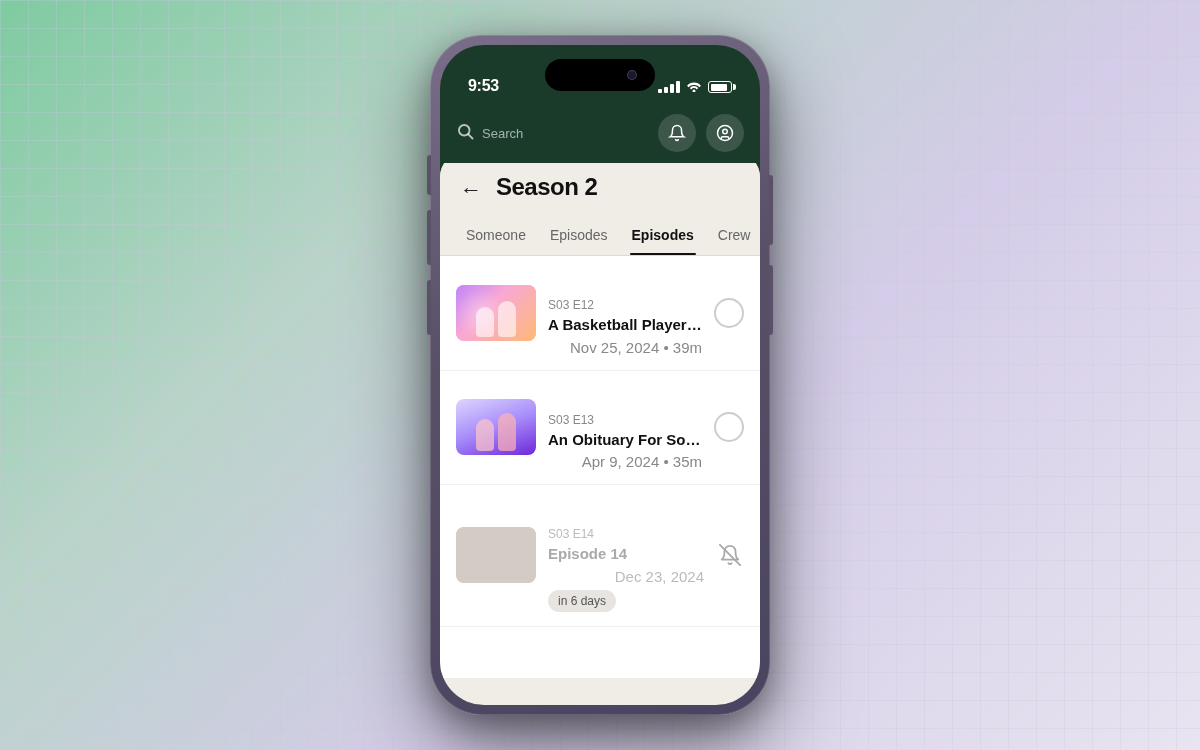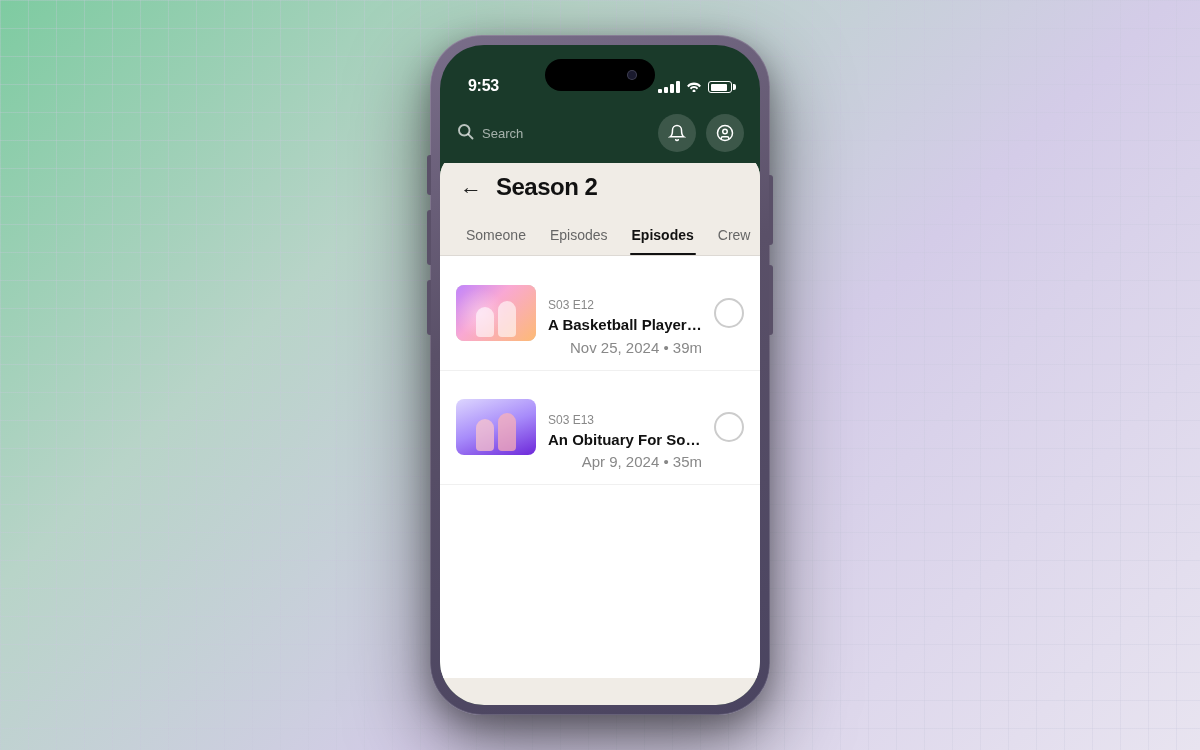--- a/index.html
+++ b/index.html
@@ -595,18 +595,38 @@
             <div class="episode-info">
               <div class="episode-code">S03 E13</div>
               <div class="episode-title">An Obituary For Someone Who...</div>
               <div class="episode-meta">Apr 9, 2024 • 35m</div>
             </div>
             <div class="episode-action">
               <div class="watch-checkbox"></div>
             </div>
           </div>
 
+          <div class="episode-item">
+            <div class="episode-thumbnail">
+              <div class="thumb-ep14"></div>
+            </div>
+            <div class="episode-info">
+              <div class="episode-code dimmed" style="color:#bbb;">S03 E14</div>
+              <div class="episode-title dimmed">Episode 14</div>
+              <div class="episode-meta dimmed">Dec 23, 2024</div>
+              <span class="coming-soon-badge">in 6 days</span>
+            </div>
+            <div class="episode-action">
+              <div class="bell-slash-icon">
+                <svg width="22" height="22" viewBox="0 0 24 24" fill="none" stroke="#aaa" stroke-width="2" stroke-linecap="round" stroke-linejoin="round">
+                  <path d="M13.73 21a2 2 0 01-3.46 0"></path>
+                  <path d="M18 8A6 6 0 006 8c0 7-3 9-3 9h18s-3-2-3-9"></path>
+                  <line x1="1" y1="1" x2="23" y2="23"></line>
+                </svg>
+              </div>
+            </div>
+          </div>
 
         </div>
       </div>
     </div>
   </div>
 </div>
 
 </body></html>

